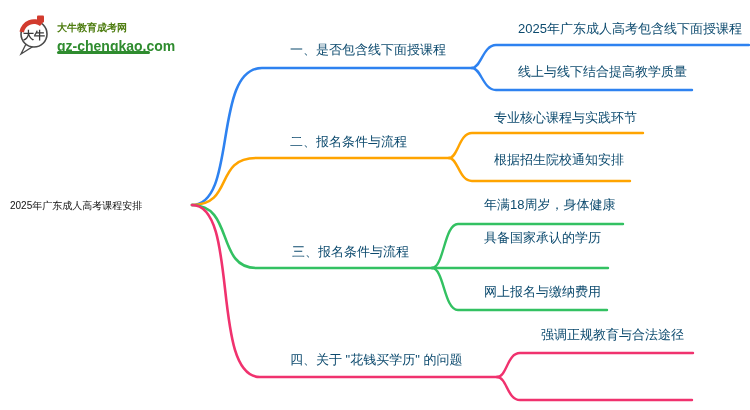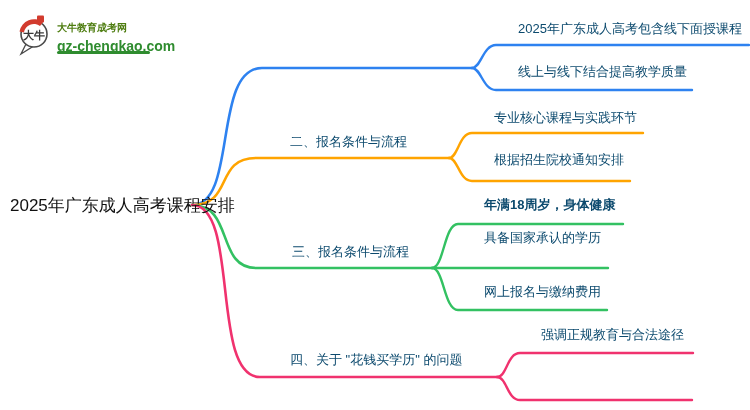--- a/index.html
+++ b/index.html
@@ -1,21 +1,21 @@
 <!DOCTYPE html>
 <html><head>
 <meta charset="utf-8">
 <style>
   html,body{margin:0;padding:0;}
   body{width:750px;height:410px;background:#ffffff;overflow:hidden;position:relative;
        font-family:"Liberation Sans",sans-serif;}
   #stage{position:absolute;left:0;top:0;width:750px;height:410px;}
   svg.lines{position:absolute;left:0;top:0;}
   .node{position:absolute;font-size:13px;line-height:18px;color:#0c4a6e;white-space:nowrap;}
-  .root{font-size:17px;line-height:19px;color:#111;}
+  .root{font-size:10px;line-height:19px;color:#111;}
   .brand{position:absolute;font-weight:bold;white-space:nowrap;}
   .domain{position:absolute;font-weight:bold;white-space:nowrap;font-size:14px;}
   .dunder{position:absolute;height:2.5px;border-radius:2px;}
 </style>
 </head>
 <body>
 
 <div id="stage">
 
   <svg class="lines" width="750" height="410" viewBox="0 0 750 410">
@@ -46,26 +46,27 @@
       <rect x="19" y="2.5" width="7" height="7" rx="1" style="fill: rgb(210, 59, 46);"></rect>
       <text x="16" y="26" font-size="11" font-weight="bold" fill="#3a3a3a" text-anchor="middle">大牛</text>
     </svg>
     <div class="brand" style="left: 57px; top: 21px; font-size: 10px; color: #4d7c0f;">大牛教育成考网</div>
     <div class="domain" style="left: 57px; top: 38px; color: rgb(47, 140, 47);">gz-chengkao.com</div>
     <div class="dunder" style="left: 57px; top: 51px; width: 93px; background: rgb(47, 140, 47);"></div>
   </div>
 
   <div class="node root" style="left:10px;top:196px;">2025年广东成人高考课程安排</div>
 
+  <div class="node" style="left:290px;top:41px;">一、是否包含线下面授课程</div>
   <div class="node" style="left:290px;top:133px;">二、报名条件与流程</div>
   <div class="node" style="left:292px;top:243px;">三、报名条件与流程</div>
   <div class="node" style="left:290px;top:351px;">四、关于 "花钱买学历" 的问题</div>
 
   <div class="node" style="left:518px;top:20px;">2025年广东成人高考包含线下面授课程</div>
   <div class="node" style="left:518px;top:63px;">线上与线下结合提高教学质量</div>
   <div class="node" style="left:494px;top:151px;">根据招生院校通知安排</div>
   <div class="node" style="left:494px;top:109px;">专业核心课程与实践环节</div>
-  <div class="node" style="left:484px;top:196px;font-weight:bold;">年满18周岁，身体健康</div>
+  <div class="node" style="left:484px;top:196px;">年满18周岁，身体健康</div>
   <div class="node" style="left:484px;top:229px;">具备国家承认的学历</div>
   <div class="node" style="left:484px;top:283px;">网上报名与缴纳费用</div>
   <div class="node" style="left:541px;top:326px;">强调正规教育与合法途径</div>
 
 </div>
 
 </body></html>

